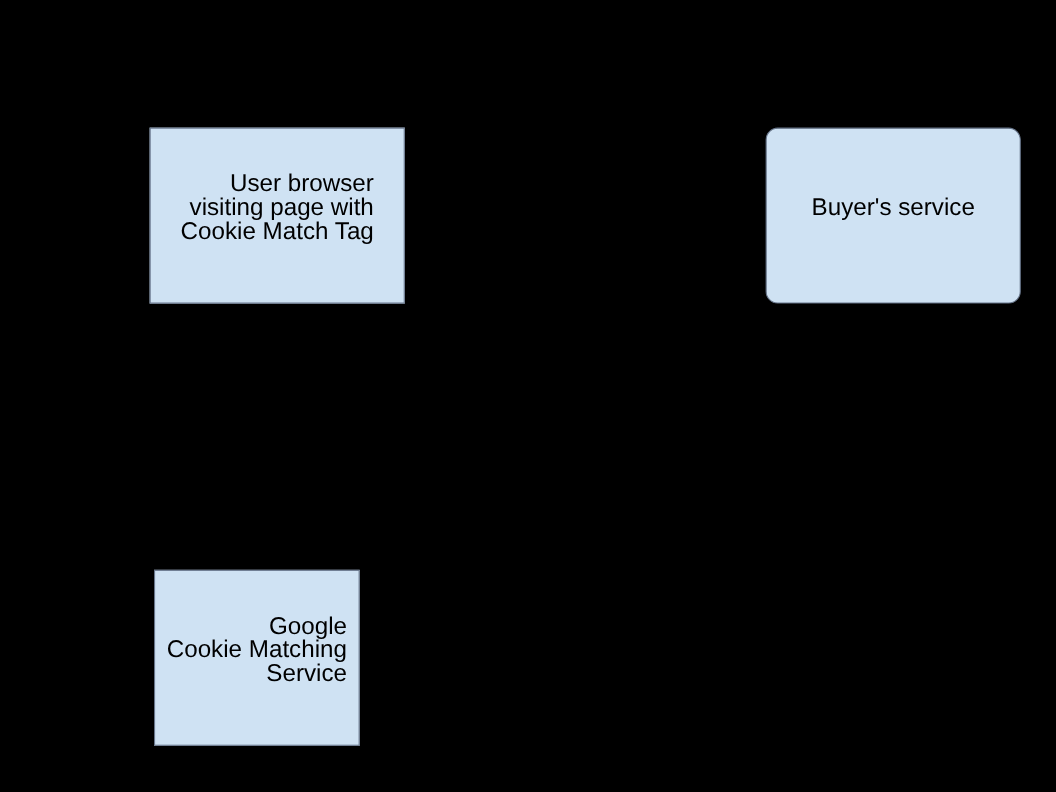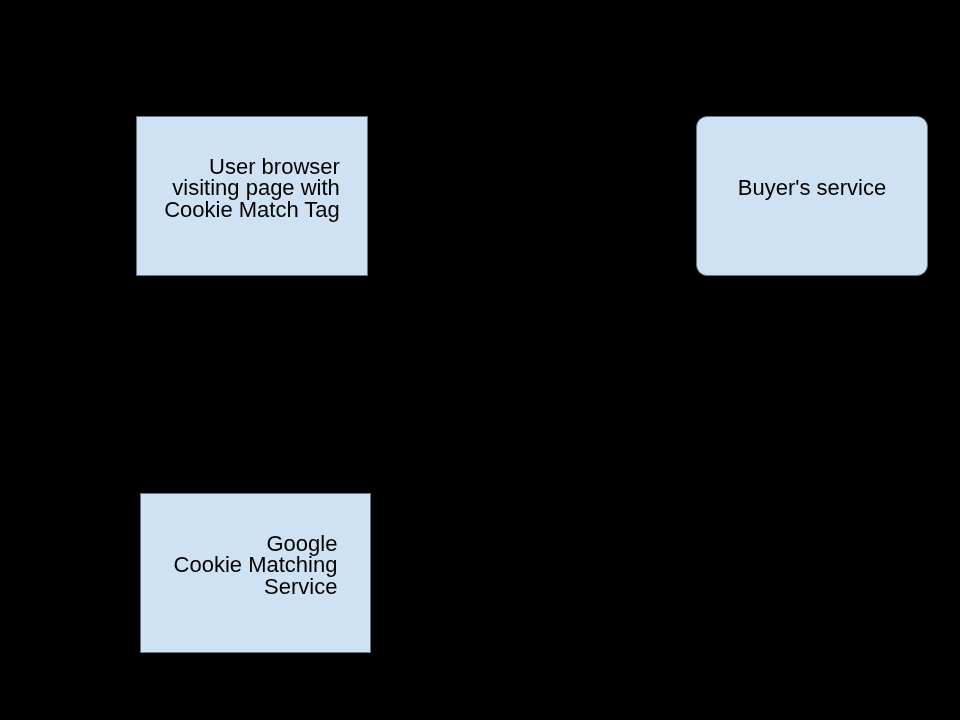--- a/index.html
+++ b/index.html
@@ -41,22 +41,22 @@
   }
   .node-buyers-service {
     left: 696px;
     top: 116px;
     width: 232px;
     height: 160px;
     border-radius: 11px;
   }
   .node-google-cms {
     left: 140px;
-    top: 493px;
-    width: 231px;
+    top: 518px;
+    width: 187px;
     height: 160px;
   }
 </style>
 </head>
 <body>
 
 <div class="canvas">
 
   <div class="node node-user-browser">
     <span class="node-label">User browser

